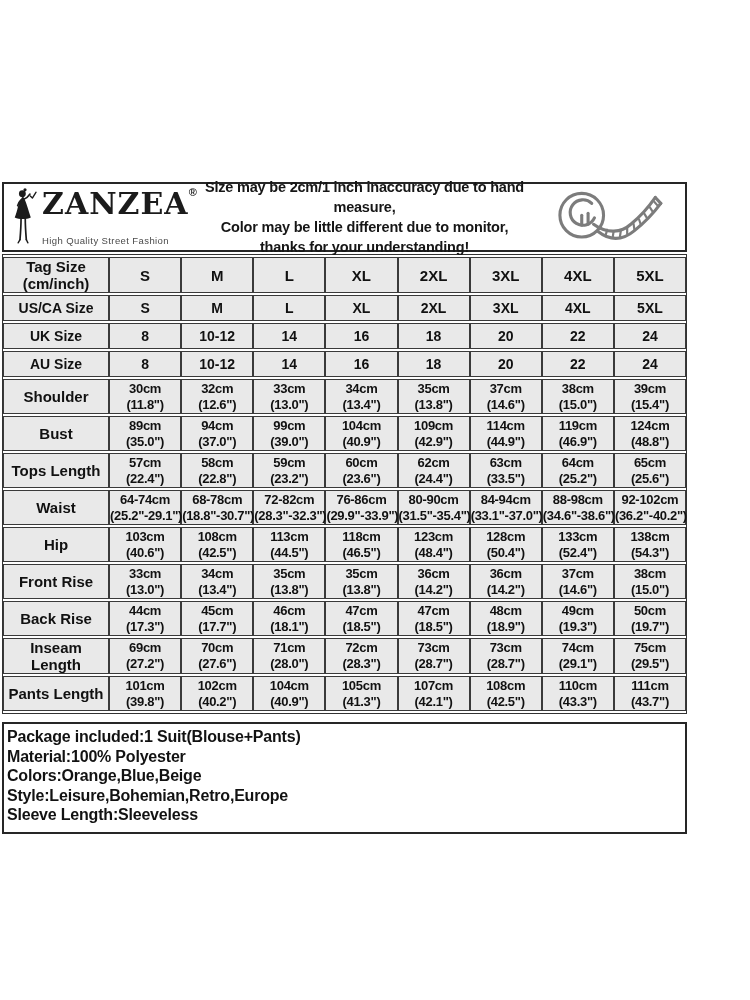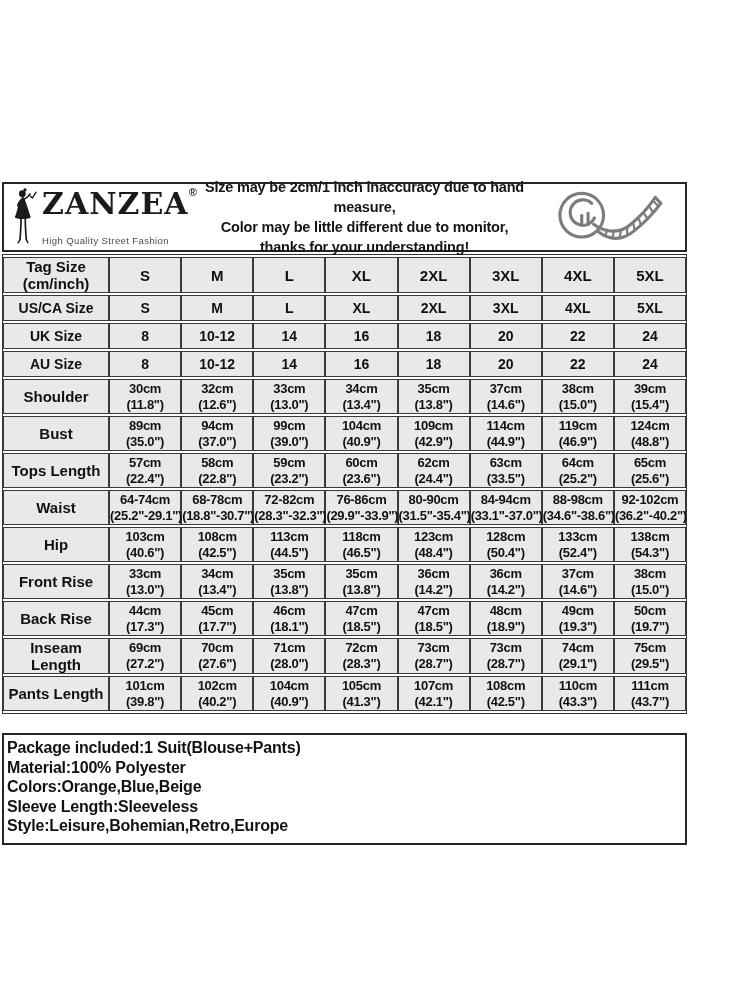--- a/index.html
+++ b/index.html
@@ -39,21 +39,21 @@
   }
   td.label{font-size:15px;line-height:17px;}
   tr.r-tag td{height:32px;font-size:15px;margin-left:24px;}
   tr.r-size td{height:24px;font-size:14px;margin-left:9px;}
   tr.r-meas td{height:33px;font-size:13px;line-height:16px;letter-spacing:-0.3px;}
   tr.r-meas td.label{font-size:15px;line-height:17px;letter-spacing:0;}
   tr.r-tag td.label{font-size:15px;line-height:17px;}
 
   
   .notes{
-    border:2px solid #262626;margin-top:19px;background:#fff;
+    border:2px solid #262626;margin-top:8px;background:#fff;
     padding:3px 4px 7px 3px;
   }
   .note-line{font-size:16px;font-weight:bold;line-height:19.5px;letter-spacing:-0.2px;color:#121212;}
 
   svg{display:block;}
 </style>
 </head>
 <body>
 
 <div class="sheet">
@@ -344,17 +344,17 @@
 (43.7")</td>
           </tr>
         </tbody>
     </table>
   </div>
 
   <div class="notes">
       <div class="note-line">Package included:1 Suit(Blouse+Pants)</div>
       <div class="note-line">Material:100% Polyester</div>
       <div class="note-line">Colors:Orange,Blue,Beige</div>
+      <div class="note-line">Style:Leisure,Bohemian,Retro,Europe</div>
       <div class="note-line">Sleeve Length:Sleeveless</div>
-      <div class="note-line">Style:Leisure,Bohemian,Retro,Europe</div>
     </div>
 
 </div>
 
 </body></html>

